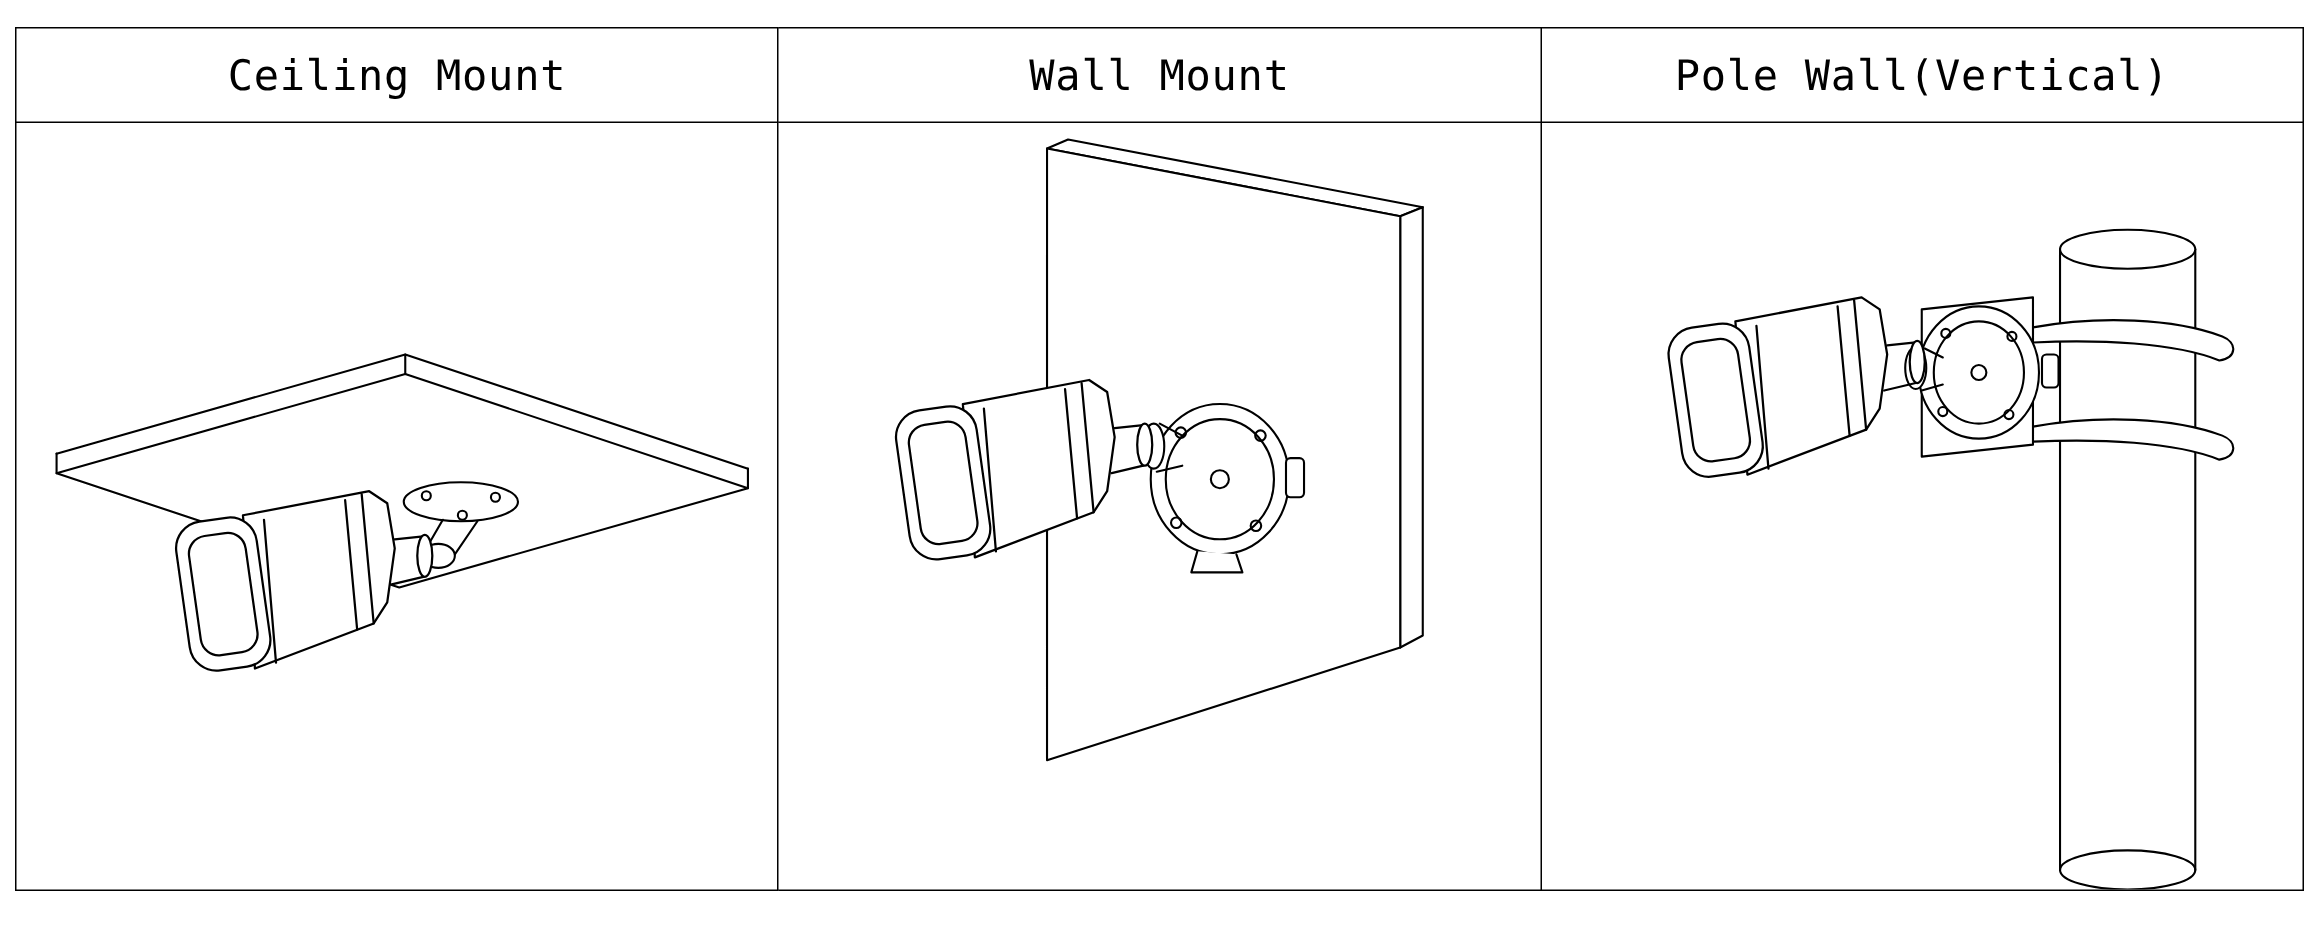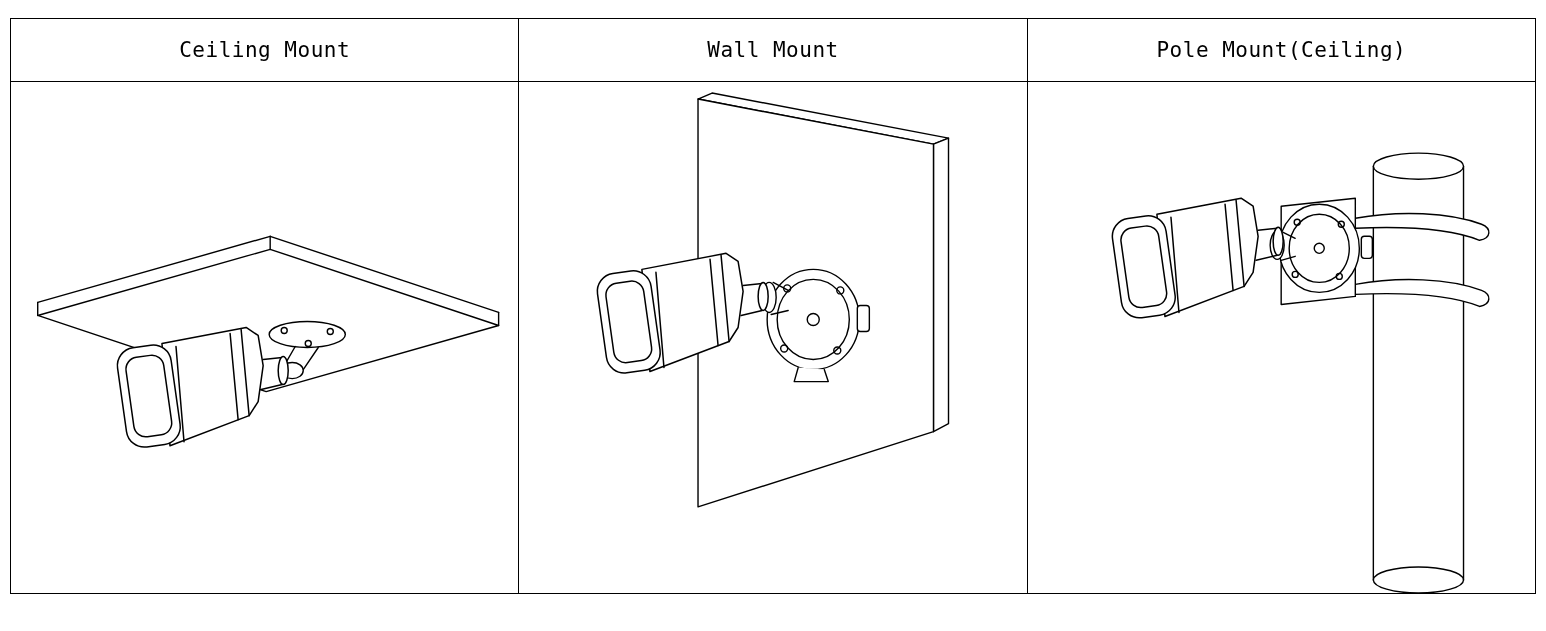--- a/index.html
+++ b/index.html
@@ -28,21 +28,21 @@
     background: #ffffff;
   }
   table.mount-table th,
   table.mount-table td {
     border: 1.5px solid #000000;
     padding: 0;
     background: #ffffff;
   }
   table.mount-table th {
     height: 62px;
-    font-size: 21px;
+    font-size: 28px;
     font-weight: normal;
     letter-spacing: 0.5px;
     color: #000000;
     text-align: center;
     vertical-align: middle;
   }
   table.mount-table td {
     height: 511px;
     vertical-align: middle;
   }
@@ -76,21 +76,21 @@
         </g>
       </g>
     </defs>
   </svg>
 
   <table class="mount-table">
     <thead>
       <tr>
         <th>Ceiling Mount</th>
         <th>Wall Mount</th>
-        <th>Pole Mount(Ceiling)</th>
+        <th>Pole Wall(Vertical)</th>
       </tr>
     </thead>
     <tbody>
       <tr>
 
         <td>
           <svg class="illu" viewBox="0 0 505 510" preserveAspectRatio="xMidYMid meet">
             <g stroke="#000" stroke-width="1.4" fill="none" stroke-linejoin="round" stroke-linecap="round">
 
               <g>

